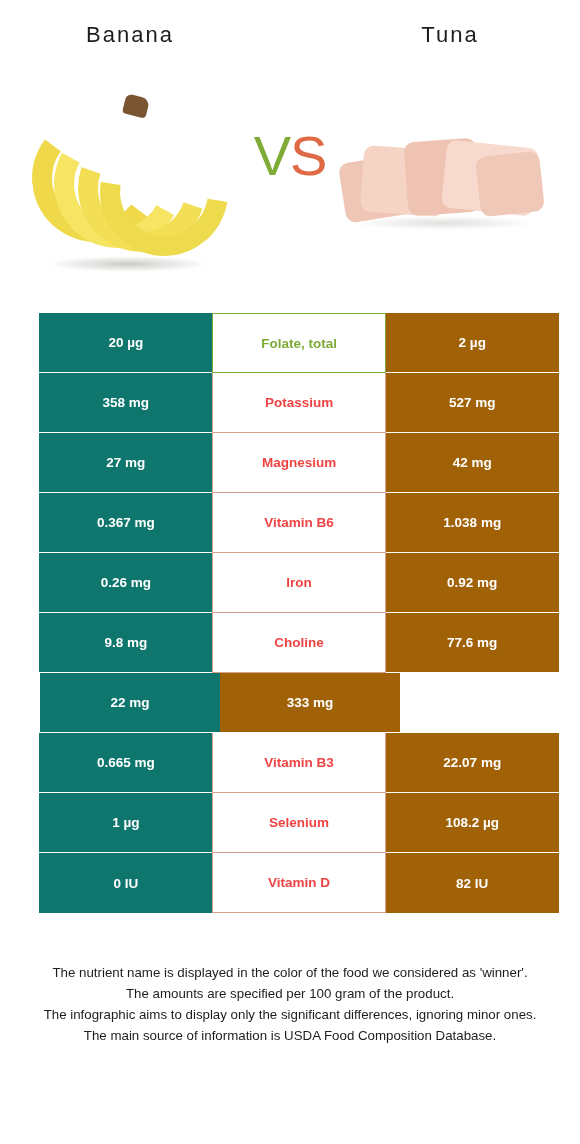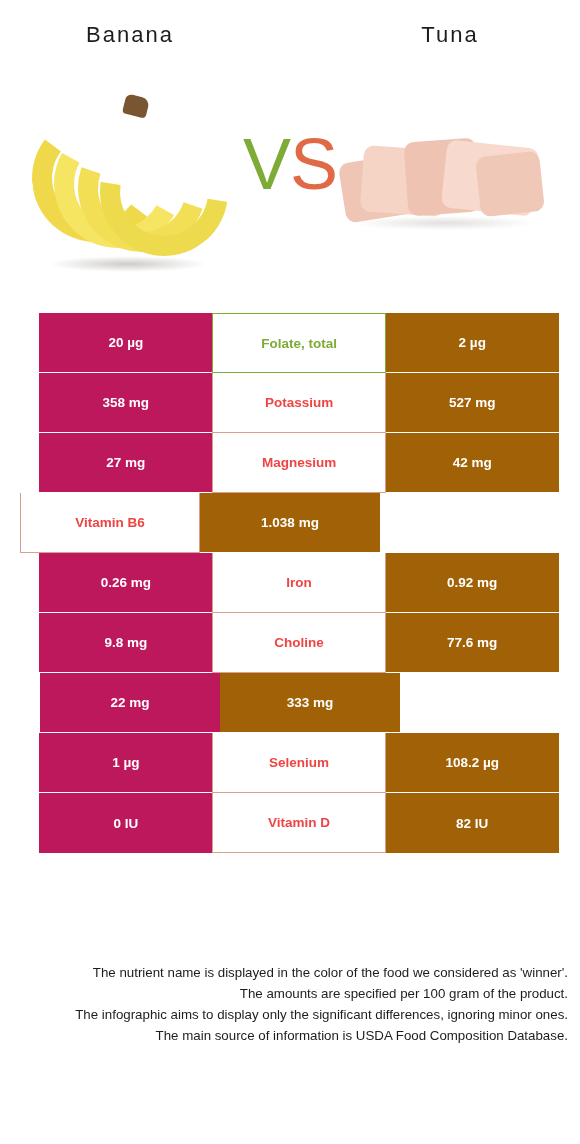--- a/index.html
+++ b/index.html
@@ -34,21 +34,21 @@
   }
   .title-left  { left: 20px;  width: 220px; }
   .title-right { left: 350px; width: 200px; }
 
   .vs-wrap {
     position: absolute;
     left: 0;
     top: 128px;
     width: 580px;
     text-align: center;
-    font-size: 72px;
+    font-size: 56px;
     font-weight: 300;
     letter-spacing: -1px;
     line-height: 1;
     font-family: "Liberation Sans", sans-serif;
   }
   .vs-v { color: #7DAB36; }
   .vs-s { color: #E06A46; }
 
   
   .banana-art {
@@ -137,21 +137,21 @@
     justify-content: center;
     box-sizing: border-box;
     font-size: 13.5px;
     font-weight: bold;
     font-family: "Liberation Sans", sans-serif;
   }
   .cell-left {
     width: 200px;
     margin-left: 20px;
     width: 180px;
-    background: #be185d;
+    background: #0f766e;
     color: #ffffff;
     border-bottom: 1.5px solid #ffffff;
   }
   .row:last-child .cell-left { border-bottom: none; }
   .cell-mid {
     width: 180px;
     background: #ffffff;
     border-left: 1px solid transparent;
     border-right: 1px solid transparent;
     border-bottom: 1px solid #7DAB36;
@@ -175,21 +175,21 @@
     position: absolute;
     left: 0;
     top: 962px;
     width: 580px;
     text-align: center;
     font-size: 13.3px;
     line-height: 21px;
     color: #1d1d1d;
     font-family: "Liberation Sans", sans-serif;
   }
-  .footer div { padding: 0 12px; text-align: right; }
+  .footer div { padding: 0 12px; }
 </style>
 </head>
 <body>
 
 <div class="header">
 
   <div class="food-title title-left">Banana</div>
 
   <div class="food-title title-right">Tuna</div>
 
@@ -234,20 +234,21 @@
     </div>
     <div class="row">
       <div class="spacer-left"></div>
       <div class="cell cell-left">27 mg</div>
       <div class="cell cell-mid mid-orange">Magnesium</div>
       <div class="cell cell-right">42 mg</div>
       <div class="spacer-right"></div>
     </div>
     <div class="row">
       <div class="spacer-left"></div>
+      <div class="cell cell-left">0.367 mg</div>
       <div class="cell cell-mid mid-orange">Vitamin B6</div>
       <div class="cell cell-right">1.038 mg</div>
       <div class="spacer-right"></div>
     </div>
     <div class="row">
       <div class="spacer-left"></div>
       <div class="cell cell-left">0.26 mg</div>
       <div class="cell cell-mid mid-orange">Iron</div>
       <div class="cell cell-right">0.92 mg</div>
       <div class="spacer-right"></div>
@@ -256,20 +257,27 @@
       <div class="spacer-left"></div>
       <div class="cell cell-left">9.8 mg</div>
       <div class="cell cell-mid mid-orange">Choline</div>
       <div class="cell cell-right">77.6 mg</div>
       <div class="spacer-right"></div>
     </div>
     <div class="row">
       <div class="spacer-left"></div>
       <div class="cell cell-left">22 mg</div>
       <div class="cell cell-right">333 mg</div>
+      <div class="spacer-right"></div>
+    </div>
+    <div class="row">
+      <div class="spacer-left"></div>
+      <div class="cell cell-left">0.665 mg</div>
+      <div class="cell cell-mid mid-orange">Vitamin B3</div>
+      <div class="cell cell-right">22.07 mg</div>
       <div class="spacer-right"></div>
     </div>
     <div class="row">
       <div class="spacer-left"></div>
       <div class="cell cell-left">1 µg</div>
       <div class="cell cell-mid mid-orange">Selenium</div>
       <div class="cell cell-right">108.2 µg</div>
       <div class="spacer-right"></div>
     </div>
     <div class="row">

